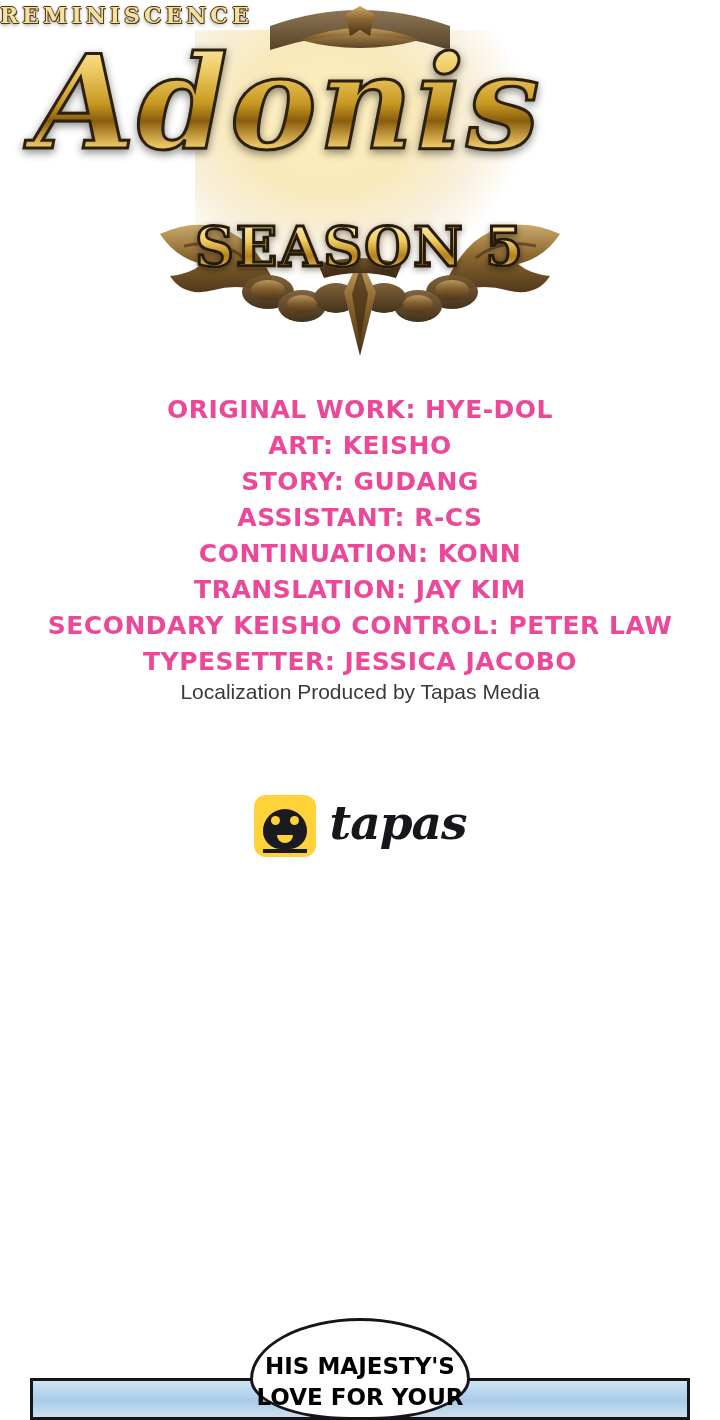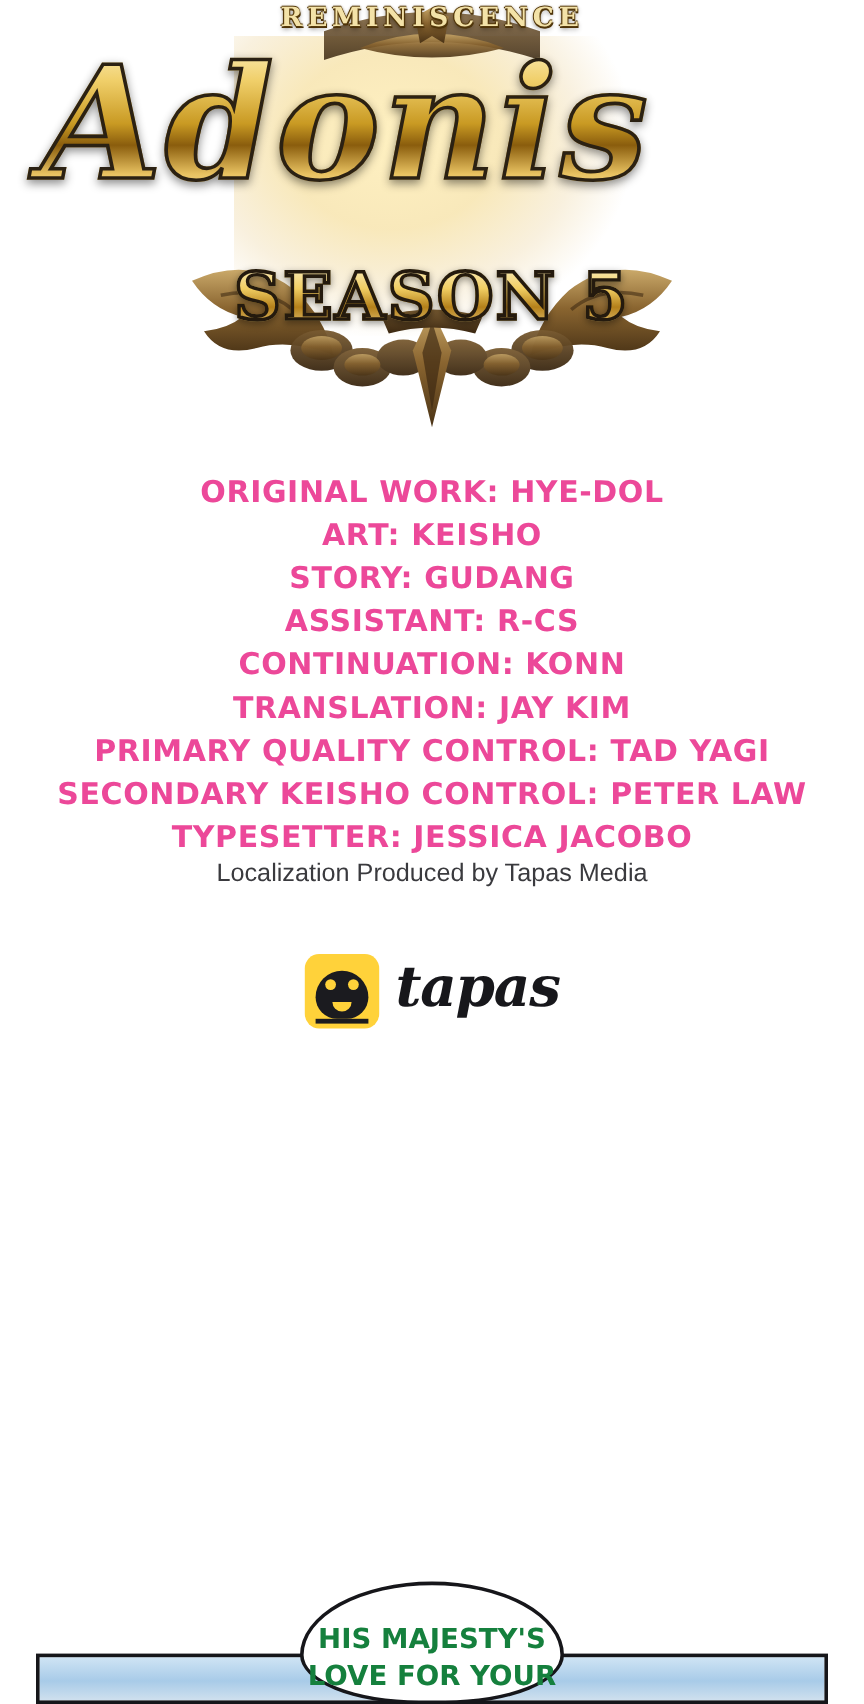--- a/index.html
+++ b/index.html
@@ -51,21 +51,20 @@
     width: 420px;
     height: 350px;
     transform: translateX(-50%);
   }
 
   .reminiscence {
     position: absolute;
     top: 2px;
     left: 0;
     width: 720px;
-    text-align: center;
     font-family: "DejaVu Serif", serif;
     font-weight: bold;
     font-size: 22px;
     letter-spacing: 4px;
     color: #f3e2a8;
     text-shadow:
       0 0 2px #6b4a13,
       1px 1px 0 #4b3208,
       -1px 0 0 #4b3208,
       0 -1px 0 #4b3208,
@@ -232,21 +231,21 @@
     align-items: center;
     justify-content: center;
     text-align: center;
     box-sizing: border-box;
   }
   .bubble-text {
     font-family: "DejaVu Sans", sans-serif;
     font-weight: bold;
     font-size: 23px;
     line-height: 31px;
-    color: #15803d;
+    color: #000000;
     padding-top: 26px;
   }
 </style>
 </head>
 <body>
 
 <div class="page">
 
   <div class="logo-block">
     <div class="logo-glow"></div>
@@ -299,21 +298,20 @@
     <div class="season">SEASON 5</div>
   </div>
 
   <div class="credits">
     <div class="credits-line">ORIGINAL WORK: HYE-DOL</div>
     <div class="credits-line">ART: KEISHO</div>
     <div class="credits-line">STORY: GUDANG</div>
     <div class="credits-line">ASSISTANT: R-CS</div>
     <div class="credits-line">CONTINUATION: KONN</div>
     <div class="credits-line">TRANSLATION: JAY KIM</div>
-    <div class="credits-line">PRIMARY QUALITY CONTROL: TAD YAGI</div>
     <div class="credits-line">SECONDARY KEISHO CONTROL: PETER LAW</div>
     <div class="credits-line">TYPESETTER: JESSICA JACOBO</div>
     <div class="localization">Localization Produced by Tapas Media</div>
   </div>
 
   <div class="tapas-row">
     <div class="tapas-mark">
       <div class="tapas-face">
         <div class="tapas-mouth"></div>
       </div>

